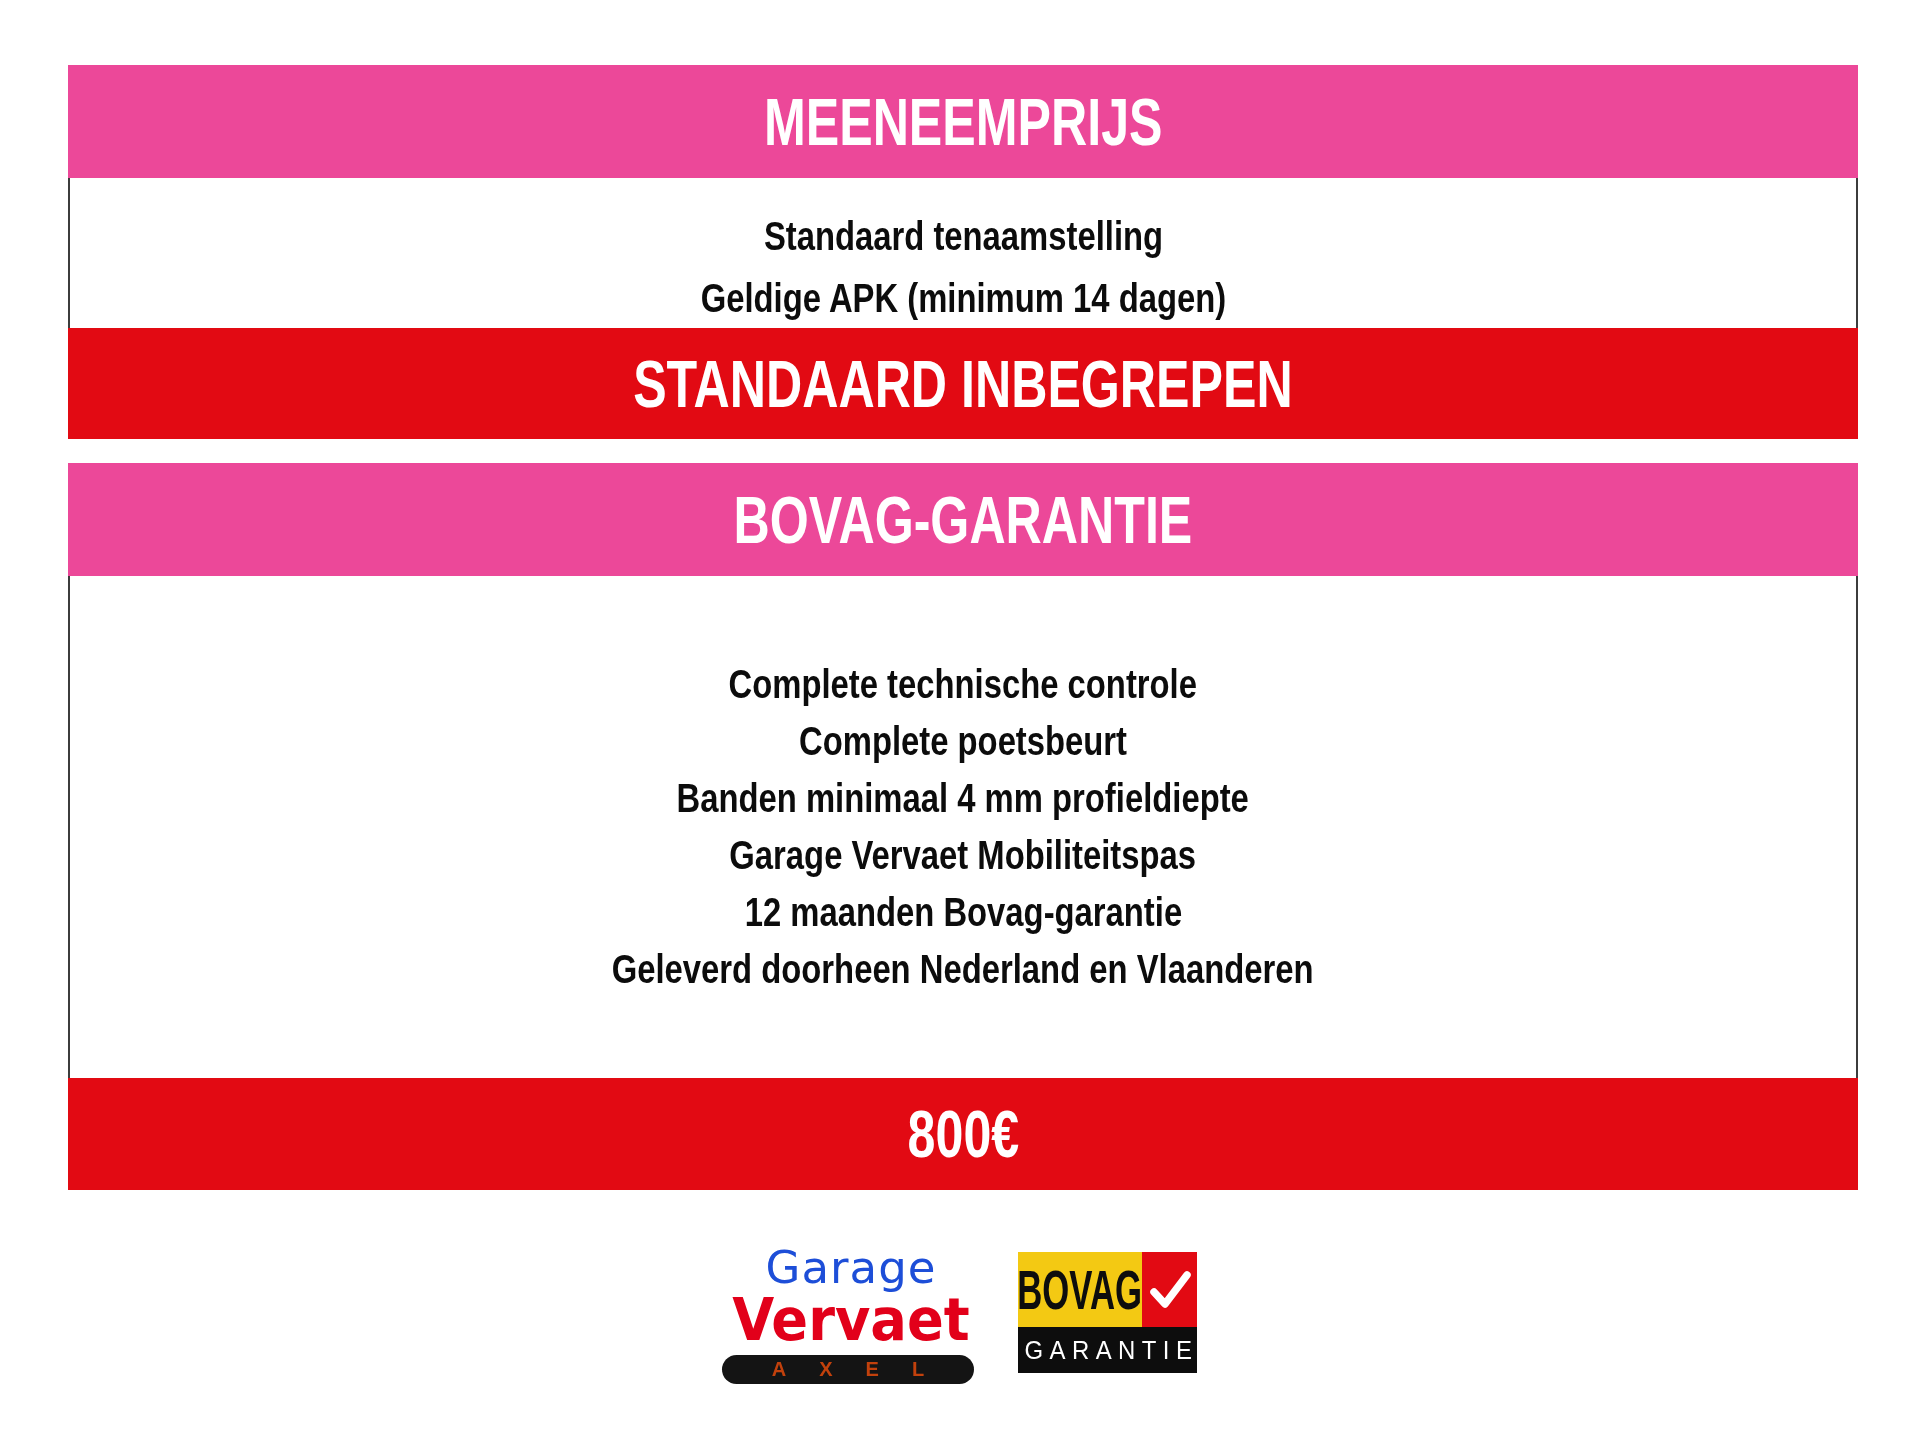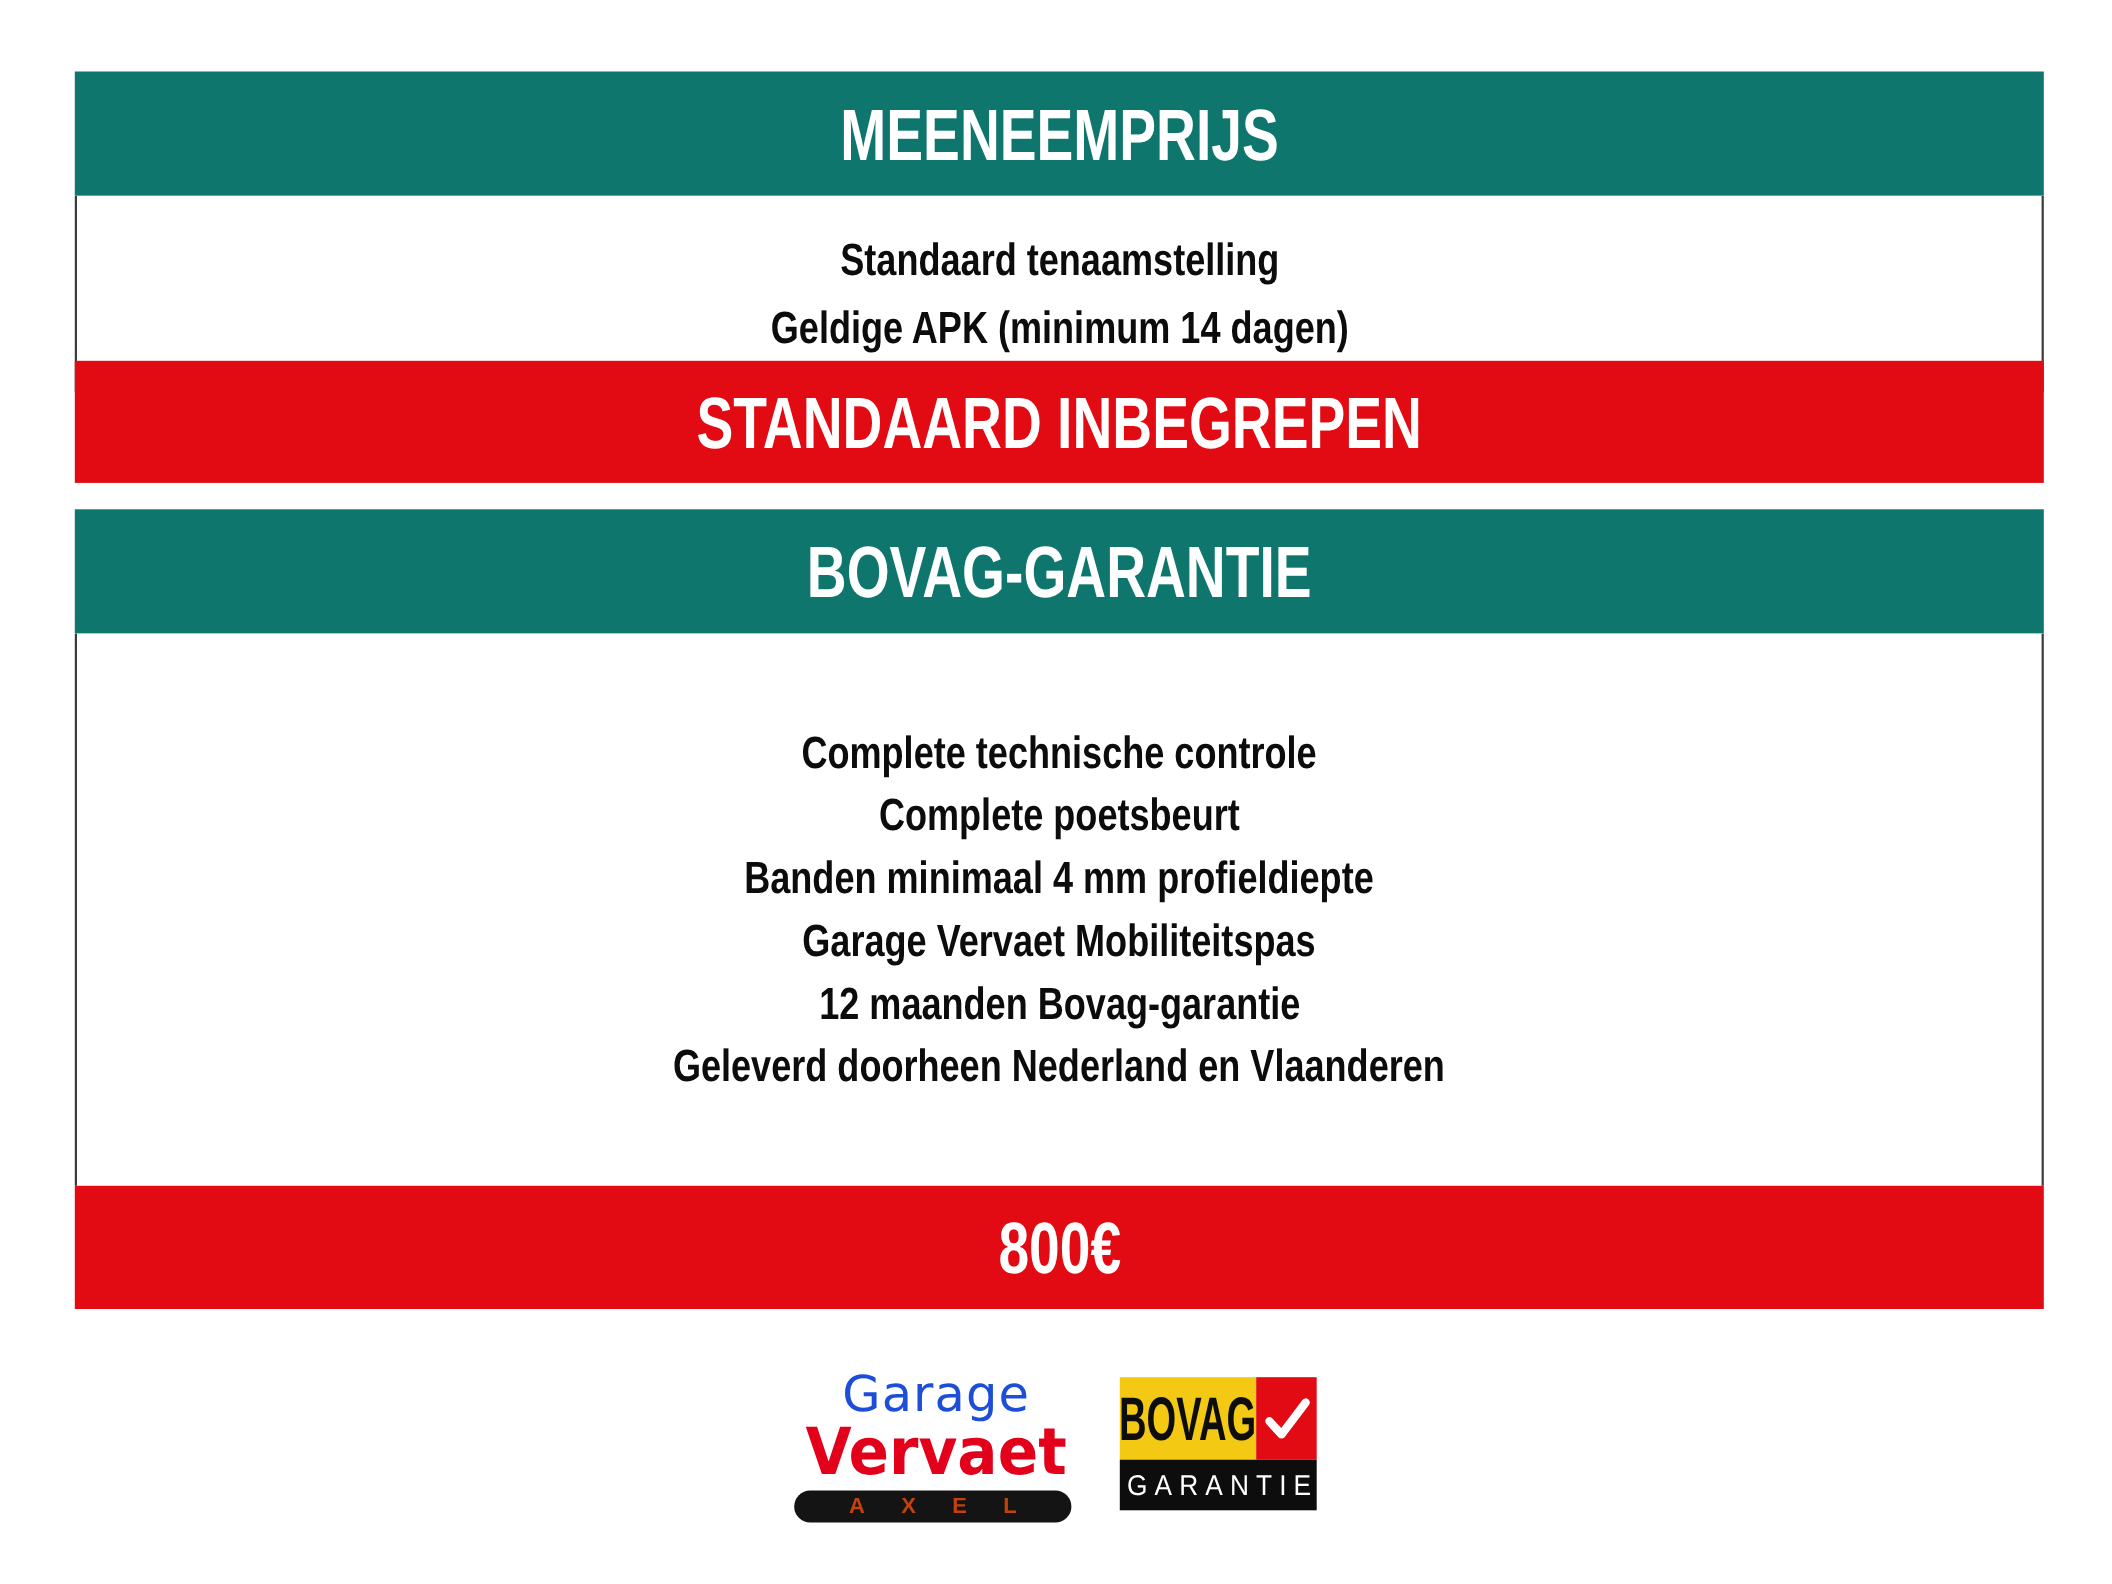--- a/index.html
+++ b/index.html
@@ -2,21 +2,21 @@
 <html><head>
 <meta charset="utf-8">
 <style>
   * { margin:0; padding:0; box-sizing:border-box; }
   html,body { width:1920px; height:1440px; background:#ffffff;
               font-family:"Liberation Sans", sans-serif; }
   .abs { position:absolute; }
 
   
   .bar { left:68px; width:1790px; display:flex; align-items:center; justify-content:center; }
-  .bar-black { background:#0f766e; }
+  .bar-black { background:#ec4899; }
   .bar-red   { background:#e20a13; }
   .bar-title { color:#ffffff; font-weight:bold; font-size:66px; white-space:nowrap;
                display:inline-block; transform:scaleX(0.76); transform-origin:center; }
 
   .body-white { left:68px; width:1790px; background:#ffffff;
                 border-left:2px solid #3c3c3c; border-right:2px solid #3c3c3c;
                 display:flex; flex-direction:column; align-items:center; justify-content:center; }
   .body-line { text-align:center; color:#0c0c0c; font-weight:bold; font-size:41px;
                white-space:nowrap; }
   .cond { display:inline-block; transform:scaleX(0.80); transform-origin:center; }

